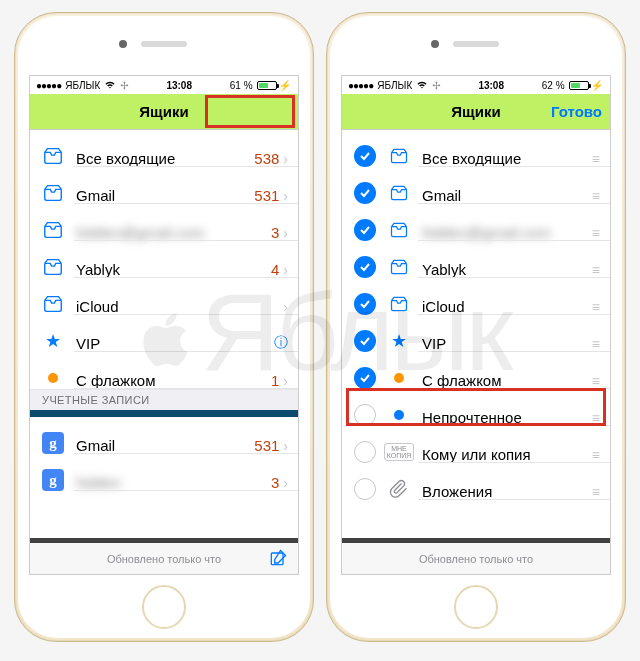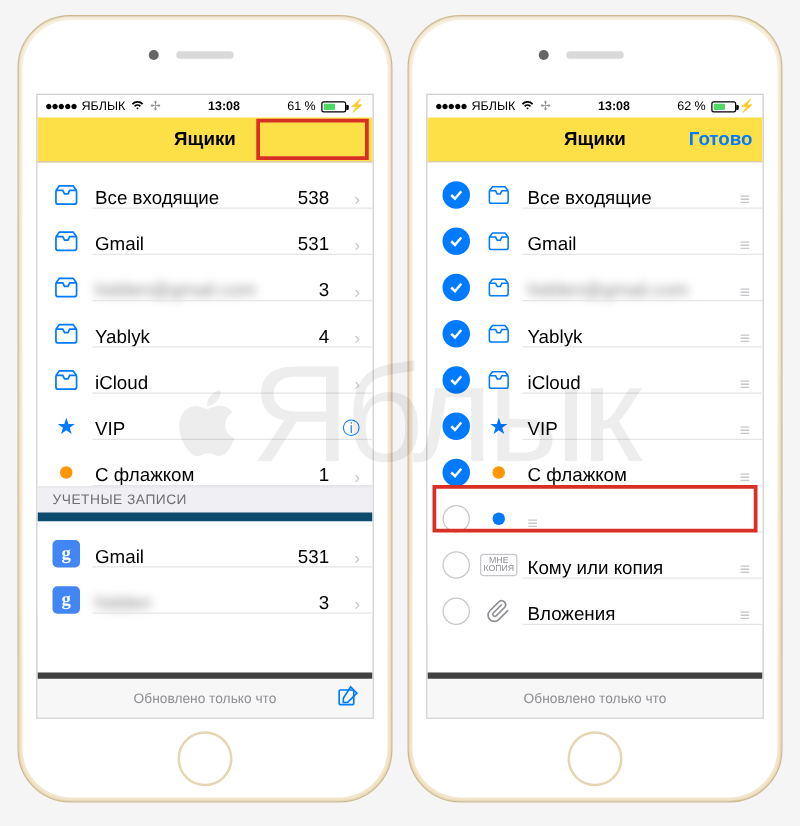--- a/index.html
+++ b/index.html
@@ -118,21 +118,21 @@
   }
   .battery-fill { background:#4cd964; flex:0 0 60%; border-radius:1px; }
   .charge { color:#000; font-size:10px; margin-left:1px; }
   .navbar {
     height:36px;
     border-bottom:1px solid #c8c7cc;
     display:flex;
     align-items:center;
     justify-content:center;
     position:relative;
-    background:#fde047;
+    background:#bef264;
   }
   .navbar .title { font-weight:600; font-size:15px; }
   .navbar .right-btn {
     position:absolute; right:8px; top:0; bottom:0;
     display:flex; align-items:center;
     color:#007aff; font-size:15px;
   }
   .highlight-edit {
     position:absolute;
     right:3px; top:1px;
@@ -156,21 +156,21 @@
     background:#e5e5e8;
   }
   .row.editmode::after { left:76px; }
   .row .icon {
     width:22px; height:22px;
     margin-right:12px;
     display:flex; align-items:center; justify-content:center;
     color:#007aff;
   }
   .row .label { flex:1; font-size:15px; }
-  .row .count { color:#000000; font-size:15px; margin-right:20px; }
+  .row .count { color:#c2410c; font-size:15px; margin-right:4px; }
   .row .chev { color:#c7c7cc; }
   .row .grip { color:#c7c7cc; }
   .blurred .label {
     filter: blur(4px);
     color:#888;
   }
   .check {
     width:22px;height:22px;
     border-radius:50%;
     margin-right:12px;
@@ -529,20 +529,21 @@
             </span>
         <span class="label">С флажком</span>
         <span class="grip">≡</span>
       </div>
       <div class="row editmode" style="position:relative">
         <div class="highlight-unread" style="top:-1px"></div>
         <span class="check off"></span>
         <span class="icon">
               <span class="blue-dot"></span>
             </span>
+        <span class="label">Непрочтенное</span>
         <span class="grip">≡</span>
       </div>
       <div class="row editmode">
         <span class="check off"></span>
         <span class="icon">
               <span class="tocc">МНЕ<br>КОПИЯ</span>
             </span>
         <span class="label">Кому или копия</span>
         <span class="grip">≡</span>
       </div>

